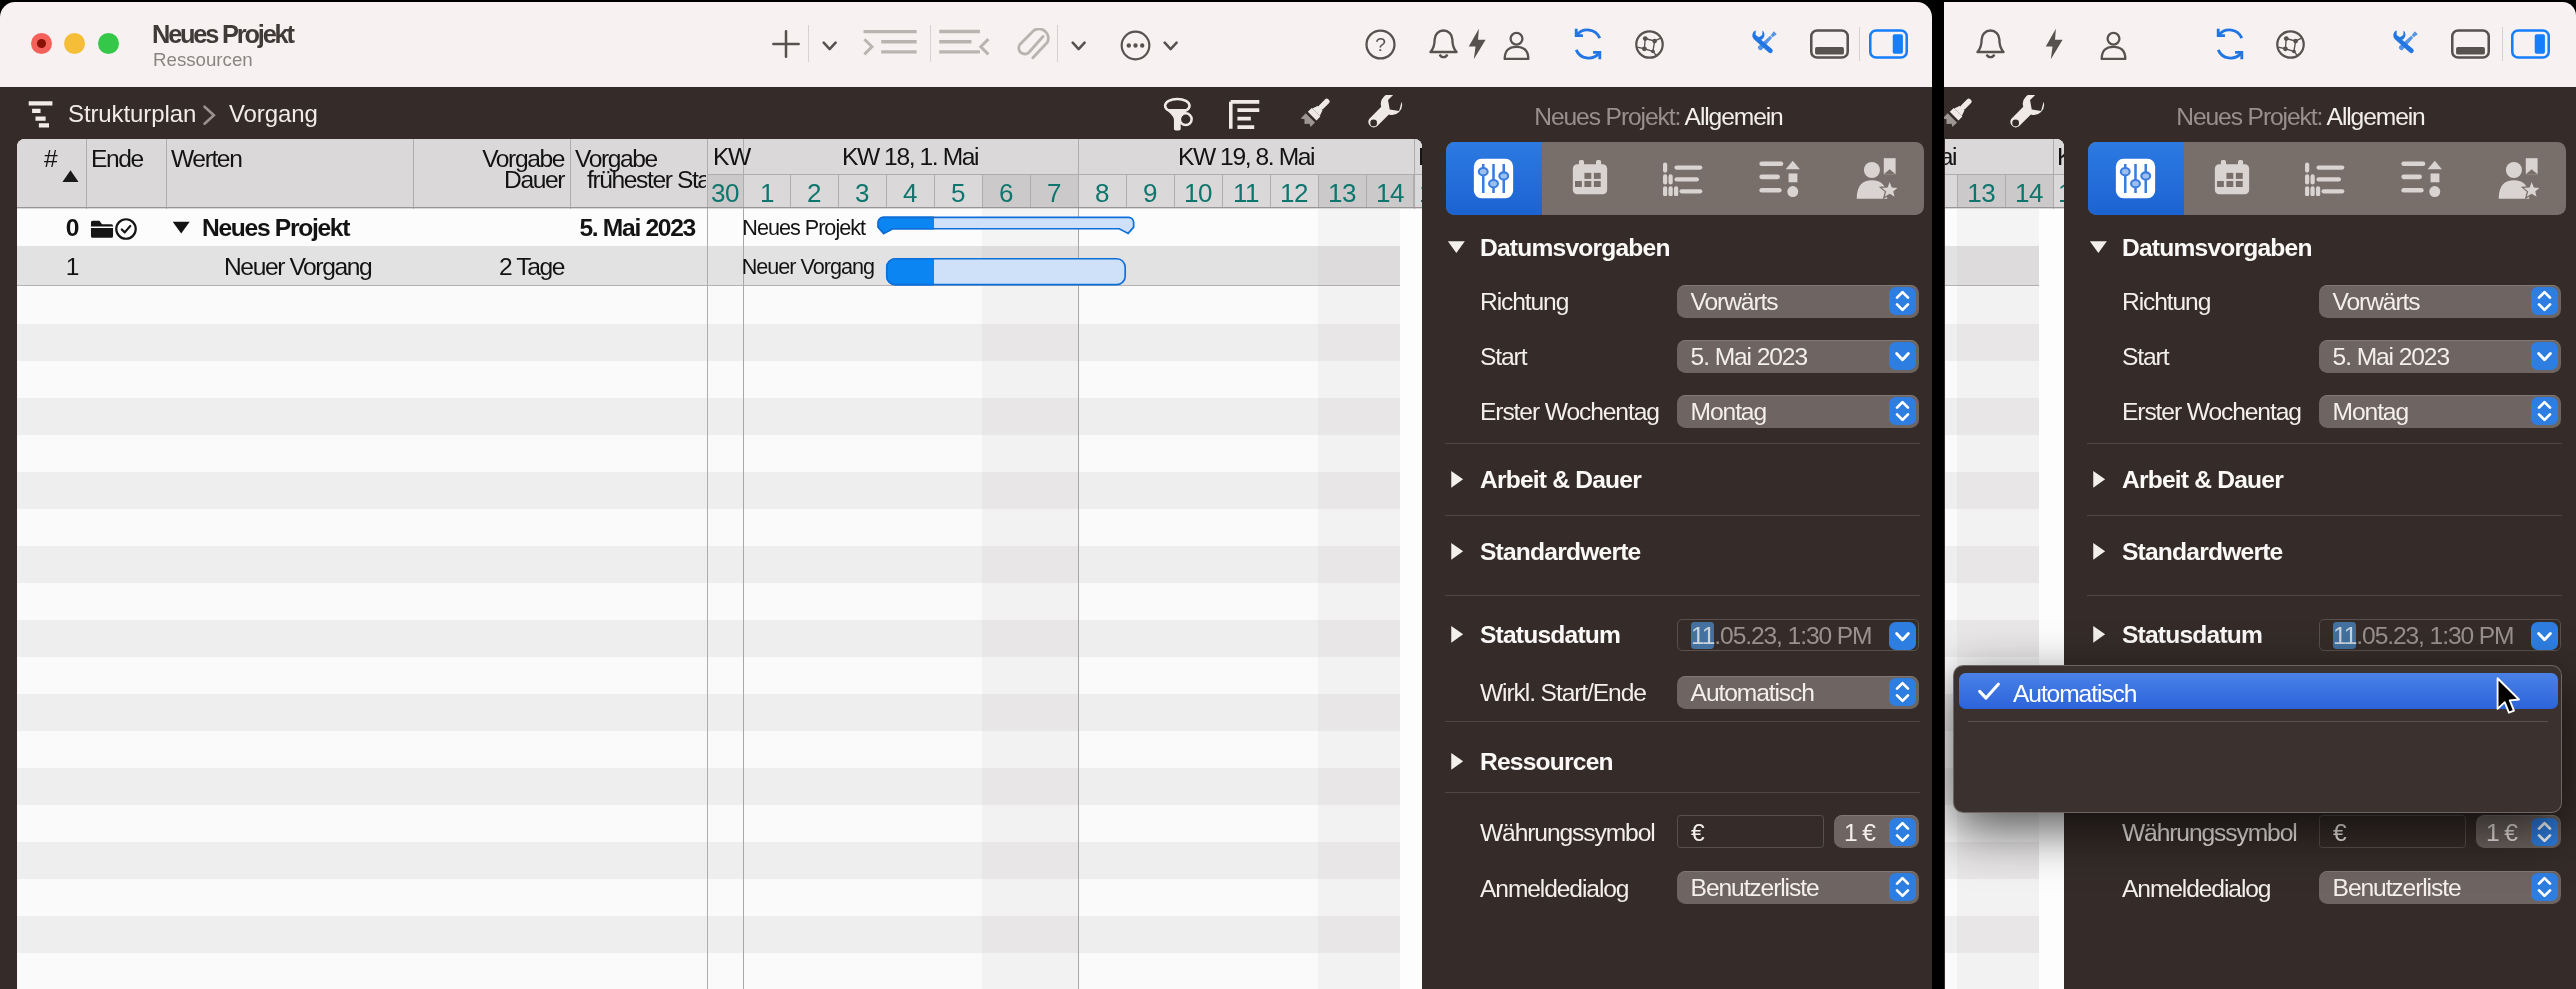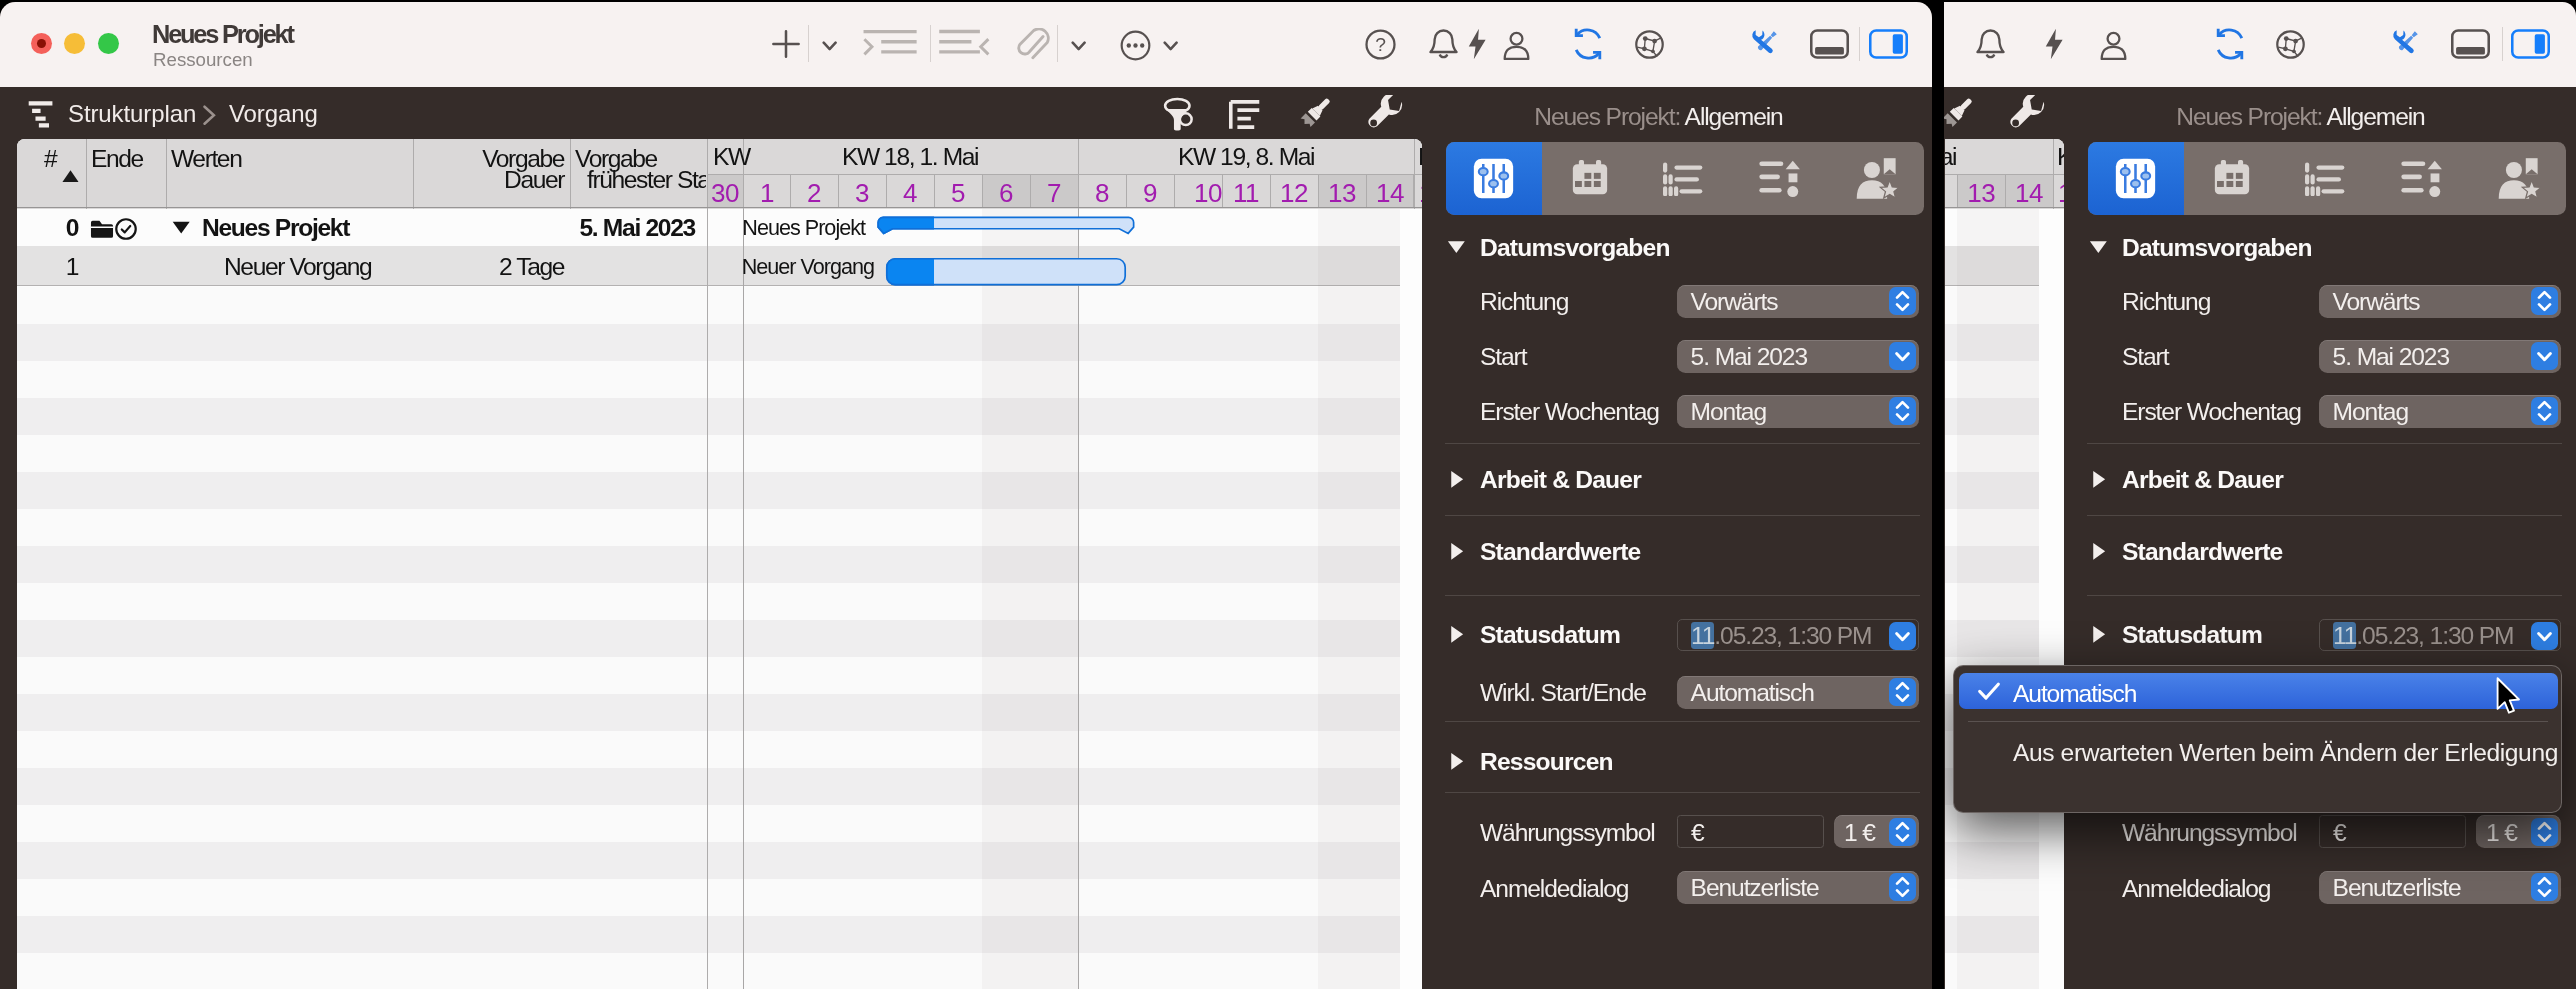--- a/index.html
+++ b/index.html
@@ -1,20 +1,20 @@
 <!DOCTYPE html>
 <html style="font-size:13.6px"><head><meta charset="utf-8"><style>
 *{margin:0;padding:0;box-sizing:border-box}
 body{width:2576px;height:990px;background:#000;position:relative;overflow:hidden;font-family:"Liberation Sans",sans-serif;-webkit-font-smoothing:antialiased}
 .a{position:absolute}
 .lbl{position:absolute;font-size:24.6px;line-height:29px;color:#f3efed;letter-spacing:-1.1px;white-space:nowrap}
 .sec{position:absolute;font-size:24.6px;line-height:29px;font-weight:bold;color:#fbf9f8;letter-spacing:-0.8px;white-space:nowrap}
 .ct{position:absolute;font-size:24.6px;line-height:29px;color:#131313;letter-spacing:-1.4px;white-space:nowrap}
 .gl{position:absolute;font-size:21.6px;line-height:29px;color:#131313;letter-spacing:-1px;white-space:nowrap}
-.dn{position:absolute;font-size:26px;line-height:29px;color:#a21caf;letter-spacing:-0.5px;white-space:nowrap}
+.dn{position:absolute;font-size:26px;line-height:29px;color:#0f766e;letter-spacing:-0.5px;white-space:nowrap}
 </style></head><body>
 <div class="a" style="left:0;top:1.7px;width:1932px;height:988px;background:#352c29;border-radius:15.3px 15.3px 0 0;overflow:hidden">
 <div class="a" style="left:0;top:0;width:1932px;height:85px;background:#f7f2f1"></div>
 <div class="a" style="left:31px;top:31px;width:21px;height:21px;border-radius:50%;background:#f4605a"></div>
 <div class="a" style="left:64px;top:31px;width:21px;height:21px;border-radius:50%;background:#f6bd37"></div>
 <div class="a" style="left:98px;top:31px;width:21px;height:21px;border-radius:50%;background:#34c748"></div>
 <div class="a" style="left:37px;top:37px;width:9.3px;height:9.3px;border-radius:50%;background:#891105"></div>
 <div class="a" style="left:152px;top:18.7px;font-size:25.4px;line-height:29px;font-weight:bold;color:#403a38;letter-spacing:-2.2px">Neues Projekt</div>
 <div class="a" style="left:153px;top:47px;font-size:18.7px;line-height:21px;color:#8a8583">Ressourcen</div>
 <svg style="position:absolute;left:770px;top:26px" width="32" height="32" viewBox="0 0 38 38">
@@ -180,21 +180,21 @@
 <div class="ct" style="left:1401px;top:3.4px">KW</div>
 <div class="dn" style="left:726px;top:40px;width:48px;text-align:center">1</div>
 <div class="dn" style="left:773px;top:40px;width:48px;text-align:center">2</div>
 <div class="dn" style="left:821px;top:40px;width:48px;text-align:center">3</div>
 <div class="dn" style="left:869px;top:40px;width:48px;text-align:center">4</div>
 <div class="dn" style="left:917px;top:40px;width:48px;text-align:center">5</div>
 <div class="dn" style="left:965px;top:40px;width:48px;text-align:center">6</div>
 <div class="dn" style="left:1013px;top:40px;width:48px;text-align:center">7</div>
 <div class="dn" style="left:1061px;top:40px;width:48px;text-align:center">8</div>
 <div class="dn" style="left:1109px;top:40px;width:48px;text-align:center">9</div>
-<div class="dn" style="left:1157px;top:40px;width:48px;text-align:right">10</div>
+<div class="dn" style="left:1157px;top:40px;width:48px;text-align:center">10</div>
 <div class="dn" style="left:1205px;top:40px;width:48px;text-align:center">11</div>
 <div class="dn" style="left:1253px;top:40px;width:48px;text-align:center">12</div>
 <div class="dn" style="left:1301px;top:40px;width:48px;text-align:center">13</div>
 <div class="dn" style="left:1349px;top:40px;width:48px;text-align:center">14</div>
 <div class="dn" style="left:1402px;top:40px">15</div>
 <div class="ct" style="left:47px;top:74px;width:17px;text-align:center;font-weight:bold;letter-spacing:0">0</div>
 <svg style="position:absolute;left:73px;top:81px" width="24" height="18.7" viewBox="0 0 28 22">
         <path d="M1 3 a2 2 0 0 1 2-2 H11 l3 4 H25 a2 2 0 0 1 2 2 V19 a2 2 0 0 1 -2 2 H3 a2 2 0 0 1 -2 -2 Z" fill="#151515"></path>
         <path d="M1 8.5 H27" stroke="#fcfcfc" stroke-width="1.8"></path>
       </svg>
@@ -584,19 +584,18 @@
           <path d="M9.5 20.5 L16 27 L22.5 20.5" stroke="#fff" stroke-width="3.2" fill="none" stroke-linecap="round" stroke-linejoin="round"></path>
         </svg>
       </div>
 <div class="a" style="left:1311px;top:663px;width:609px;height:148px;background:#3b322f;border:1.3px solid rgba(255,255,255,0.25);border-radius:10.2px;box-shadow:0 17px 51px rgba(0,0,0,0.65)">
 <div class="a" style="left:5.1px;top:7.6px;width:599px;height:36px;border-radius:6.8px;background:linear-gradient(180deg,#4a82e8,#2d63da)"></div>
 <svg style="position:absolute;left:24px;top:16px" width="22" height="18.7" viewBox="0 0 26 22">
           <path d="M2 11 L9.5 19 L24 2.5" stroke="#fff" stroke-width="3.6" fill="none" stroke-linecap="round" stroke-linejoin="round"></path>
         </svg>
 <div class="lbl" style="left:59px;top:13px;color:#fff;letter-spacing:-1.1px">Automatisch</div>
 <div class="a" style="left:14.4px;top:55px;width:580px;height:1.3px;background:rgba(255,255,255,0.16)"></div>
-<div class="lbl" style="left:59px;top:72px;letter-spacing:-0.4px">Aus erwarteten Werten beim Ändern der Erledigung</div>
 </div>
 <svg style="position:absolute;left:1853px;top:675px" width="27" height="42" viewBox="0 0 32 50">
         <path d="M3 1.5 L3 38 L11.5 30 L16.5 42.5 L22.5 40 L17.5 27.8 L28.5 26.8 Z" fill="#000" stroke="#fff" stroke-width="2.2" stroke-linejoin="round"></path>
       </svg>
 </div>
 </div>
 
 </body></html>

